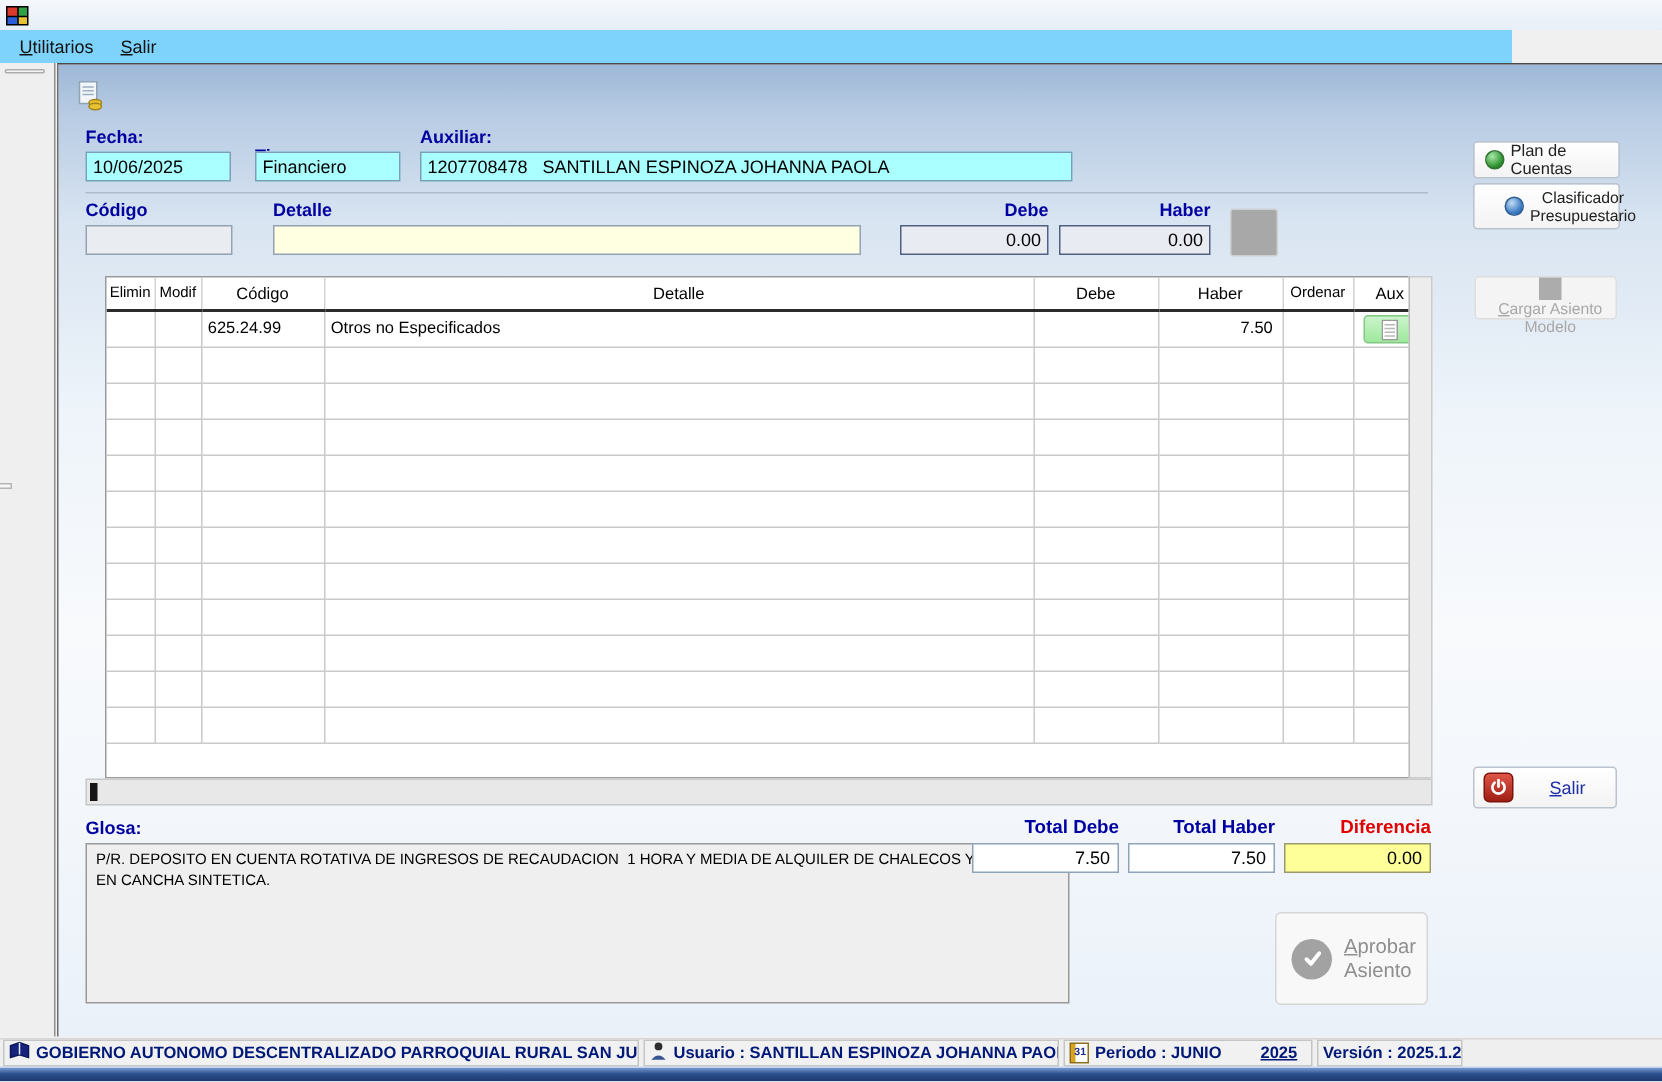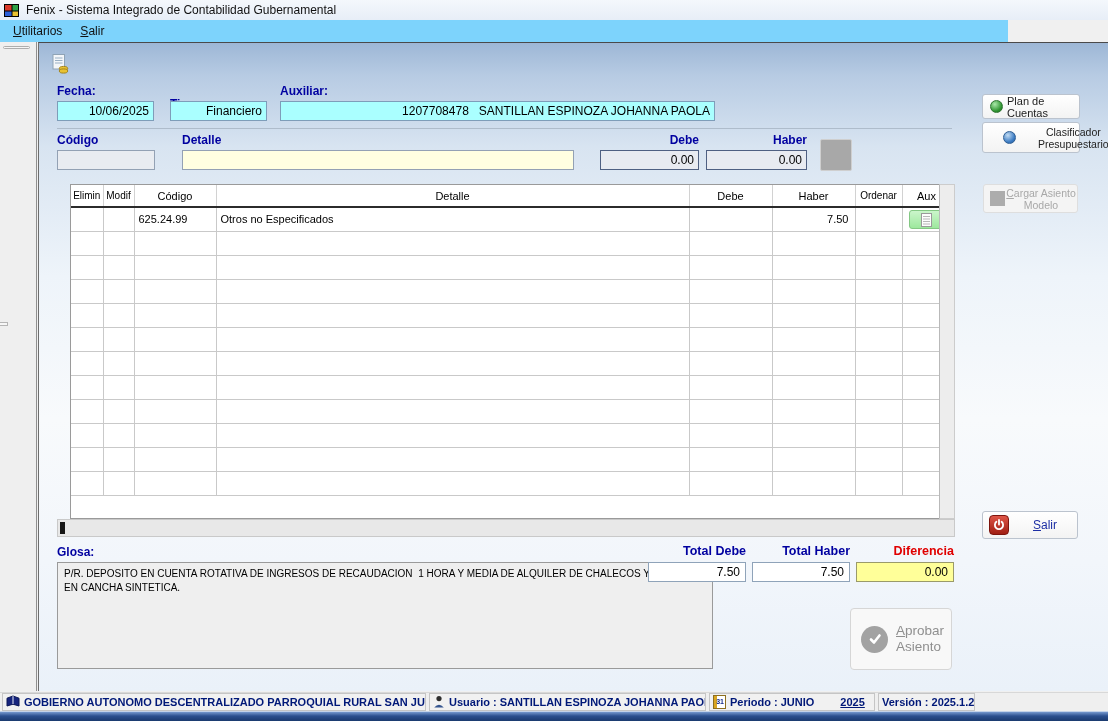--- a/index.html
+++ b/index.html
@@ -27,21 +27,21 @@
 
   
   .main { position:absolute; left:38px; top:42px; width:1070px; height:649px;
     border-top:1px solid #4A4A4A; border-left:1px solid #6E6E6E;
     background:linear-gradient(180deg,#9DB7D6 0%,#B7CBE3 5%,#D8E4F1 16%,#EEF4FA 36%,#F8FAFC 58%,#F2F6FB 80%,#EAF1F9 100%); }
 
   .tool-icon { position:absolute; left:9px; top:8px; width:24px; height:24px; display:flex; align-items:center; justify-content:center; }
 
   .field-label { position:absolute; font-size:12px; font-weight:bold; color:#0000A0; white-space:nowrap; }
   .field { position:absolute; height:20px; font-size:12px; color:#000; line-height:18px;
-    padding:0 4px; white-space:pre; overflow:hidden;text-align:right; }
+    padding:0 4px; white-space:pre; overflow:hidden; }
   .cyan { background:#AAFFFF; border:1px solid #7E9DB9; }
   .grayfield { background:#E9ECF1; border:1px solid #93A1B4; }
   .ivory { background:#FFFFE1; border:1px solid #93A1B4; }
   .darkborder { background:#E8EBF1; border:1px solid #4F6082; text-align:right; }
   .sep-line { position:absolute; left:18px; top:85px; width:895px; height:0;
     border-top:1px solid #AEBCCB; }
 
   .gray-square { position:absolute; left:781px; top:96px; width:32px; height:32px;
     background:#A8A8A8; border:1px solid #CFCFCF; border-radius:2px; }
 
@@ -76,24 +76,24 @@
     border:1px solid #8FA3B9; font-size:12px; text-align:right; padding:0 5px; line-height:18px; color:#000; }
   .total-field.yellow { background:#FFFF99; border:1px solid #9A9A6A; }
 
   
   .btn { position:absolute; background:linear-gradient(#FFFFFF,#F3F3F3); border:1px solid #BBC3CE;
     border-radius:3px; display:flex; align-items:center; font-size:11px; color:#222; cursor:default; }
   .sphere { width:13px; height:13px; border-radius:50%; flex:0 0 auto; }
   .sphere.green { background:radial-gradient(circle at 35% 30%, #A9E8A9, #2F9431 65%, #1B661D); border:1px solid #2D7430; }
   .sphere.blue  { background:radial-gradient(circle at 35% 30%, #C2DCF3, #3A7AC2 65%, #2A5C98); border:1px solid #2F5E93; }
   .btn-plan { left:943px; top:51px; width:98px; height:25px; padding-left:7px; gap:4px; }
-  .btn-clasif { left:943px; top:79px; width:98px; height:31px; padding-left:20px; gap:22px; }
+  .btn-clasif { left:943px; top:79px; width:98px; height:31px; padding-left:20px; gap:4px; }
   .btn-clasif .two-line { width:76px; text-align:center; font-size:10.5px; line-height:12px; }
   .btn-cargar { left:944px; top:141px; width:95px; height:29px; padding-left:6px; gap:0;
-    background:#F4F4F4; border:1px solid #DEDEDE; color:#A8A8A8; }
+    background:#F4F4F4; border:1px solid #DEDEDE; color:#A8A8A8;flex-direction:column; }
   .btn-cargar .gray-box { width:15px; height:15px; background:#ACACAC; flex:0 0 auto; }
   .btn-cargar .two-line { width:72px; text-align:center; font-size:10.5px; line-height:12px; }
   .btn-salir { left:943px; top:468px; width:96px; height:28px; padding-left:6px; gap:4px; }
   .btn-salir .salir-text { flex:1; text-align:center; font-size:12px; color:#1D2FA5; }
   .power-btn { width:20px; height:20px; background:linear-gradient(#DE5547,#A01E13); border:1px solid #7D140D;
     border-radius:4px; display:flex; align-items:center; justify-content:center; flex:0 0 auto; }
   .btn-approve { left:811px; top:565px; width:102px; height:62px; padding-left:10px; gap:8px;
     background:#F8F8F8; border:1px solid #D6D6D6; border-radius:4px; }
   .check-circle { width:27px; height:27px; border-radius:50%; background:#A2A2A2;
     display:flex; align-items:center; justify-content:center; flex:0 0 auto; }
@@ -121,21 +121,20 @@
   <div class="titlebar">
     <span class="app-icon">
       <svg width="16" height="15" viewBox="0 0 16 15">
         <rect x="0" y="1" width="15" height="13" fill="#000"></rect>
         <rect x="1" y="2" width="6.5" height="5.5" fill="#D93A2B"></rect>
         <rect x="8.5" y="2" width="5.5" height="5.5" fill="#2FA146"></rect>
         <rect x="1" y="8.5" width="6.5" height="4.5" fill="#2B5FD9"></rect>
         <rect x="8.5" y="8.5" width="5.5" height="4.5" fill="#E8C232"></rect>
       </svg>
     </span>
-    <span class="title-text">Fenix - Sistema Integrado de Contabilidad Gubernamental</span>
   </div>
 
   <div class="menubar">
     <span class="menu-item"><u>U</u>tilitarios</span>
     <span class="menu-item"><u>S</u>alir</span>
   </div>
 
   <div class="left-panel">
     <span class="grip"></span>
     <span class="grip2"></span>

